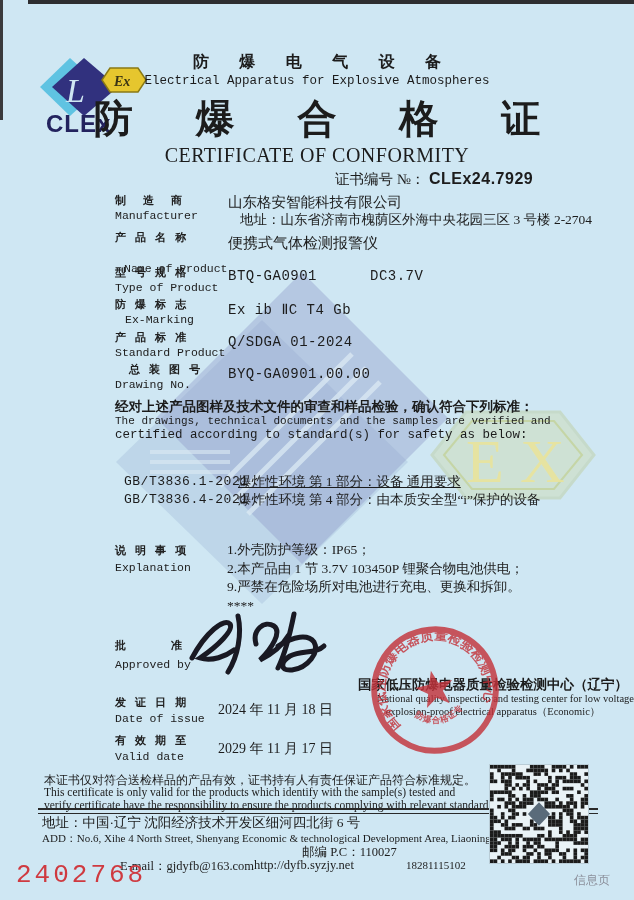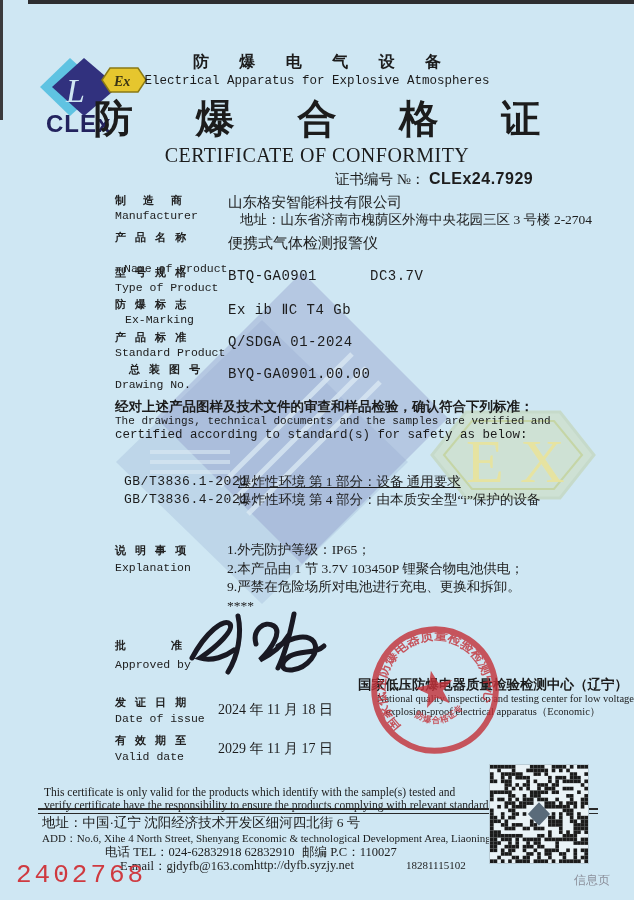--- a/index.html
+++ b/index.html
@@ -151,28 +151,28 @@
   </svg>
 
   <div class="abs flabel" style="left:115px;top:695px;">发 证 日 期</div>
   <div class="abs elabel" style="left:115px;top:712px;">Date of issue</div>
   <div class="abs vcn" style="left:218px;top:701px;font-size:14px;">2024 年 11 月 18 日</div>
 
   <div class="abs flabel" style="left:115px;top:733px;">有 效 期 至</div>
   <div class="abs elabel" style="left:115px;top:750px;">Valid date</div>
   <div class="abs vcn" style="left:218px;top:740px;font-size:14px;">2029 年 11 月 17 日</div>
 
+  <div class="abs" style="left:44px;top:772px;font-size:12px;white-space:nowrap;">本证书仅对符合送检样品的产品有效，证书持有人有责任保证产品符合标准规定。</div>
   <div class="abs small-en" style="left:44px;top:786px;">This certificate is only valid for the products which identify with the sample(s) tested and</div>
   <div class="abs small-en" style="left:44px;top:799px;">verify certificate have the responsibility to ensure the products complying with relevant standard(s).</div>
 
   <div class="divider"></div>
 
   <div class="abs" style="left:42px;top:814px;font-size:13.5px;white-space:nowrap;">地址：中国·辽宁 沈阳经济技术开发区细河四北街 6 号</div>
   <div class="abs small-en" style="left:42px;top:831px;font-size:11px;">ADD：No.6, Xihe 4 North Street, Shenyang Economic &amp; technological Development Area, Liaoning, China</div>
-  <div class="abs" style="left:105px;top:844px;font-size:12.5px;white-space:nowrap;">电话 TEL：024-62832918 62832910</div>
   <div class="abs" style="left:302px;top:844px;font-size:12.5px;white-space:nowrap;">邮编 P.C：110027</div>
   <div class="abs" style="left:120px;top:858px;font-size:12.5px;white-space:nowrap;">E-mail：gjdyfb@163.com</div>
   <div class="abs" style="left:254px;top:858px;font-size:12.5px;white-space:nowrap;">http://dyfb.syzjy.net</div>
   <div class="abs" style="left:406px;top:859px;font-size:11px;white-space:nowrap;">18281115102</div>
 
   <svg id="qr" class="qr" viewBox="0 0 97.2 97.2" fill="#1b1b1b">
       <rect x="0.0" y="0.0" width="3.6" height="3.6"></rect>
       <rect x="3.6" y="0.0" width="3.6" height="3.6"></rect>
       <rect x="7.2" y="0.0" width="3.6" height="3.6"></rect>
       <rect x="10.8" y="0.0" width="3.6" height="3.6"></rect>

